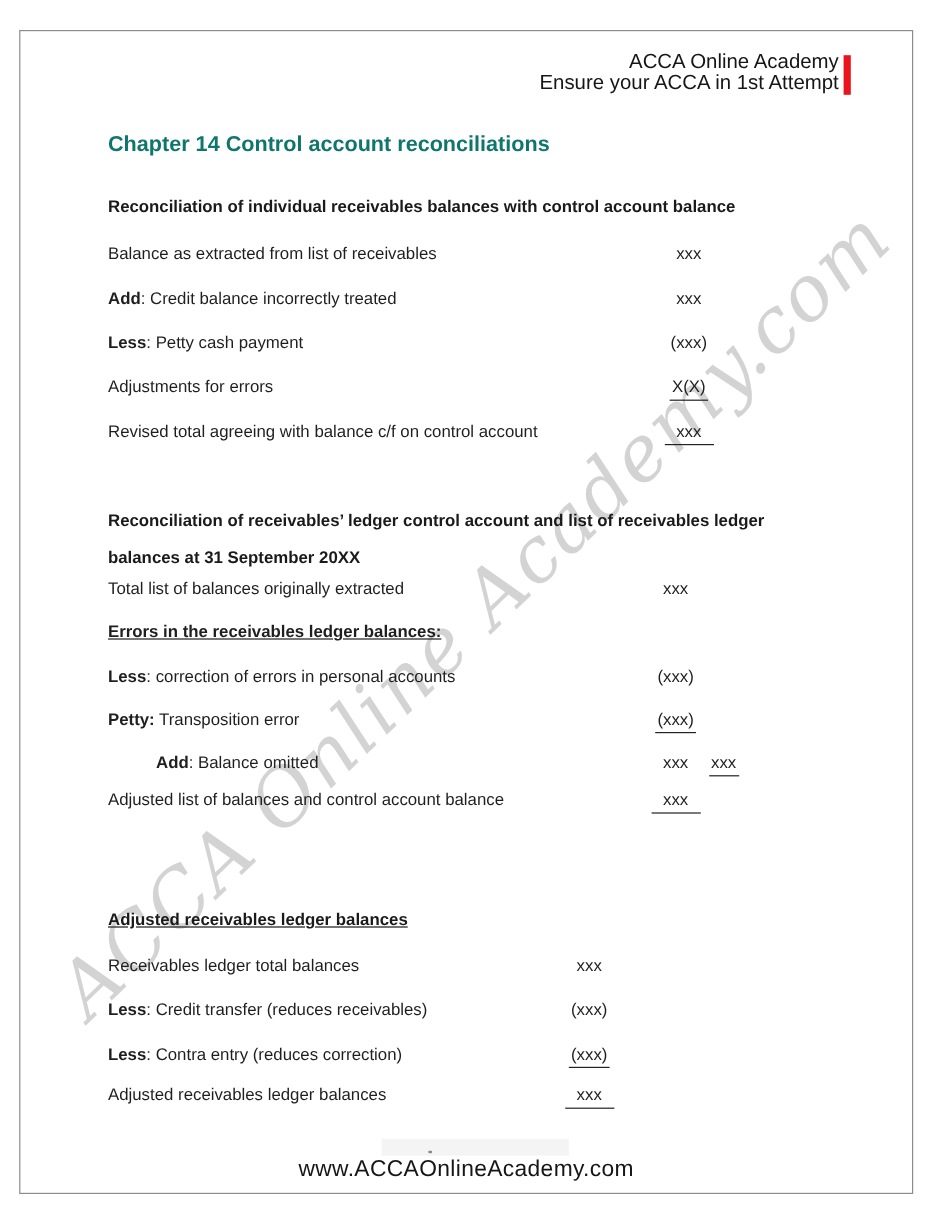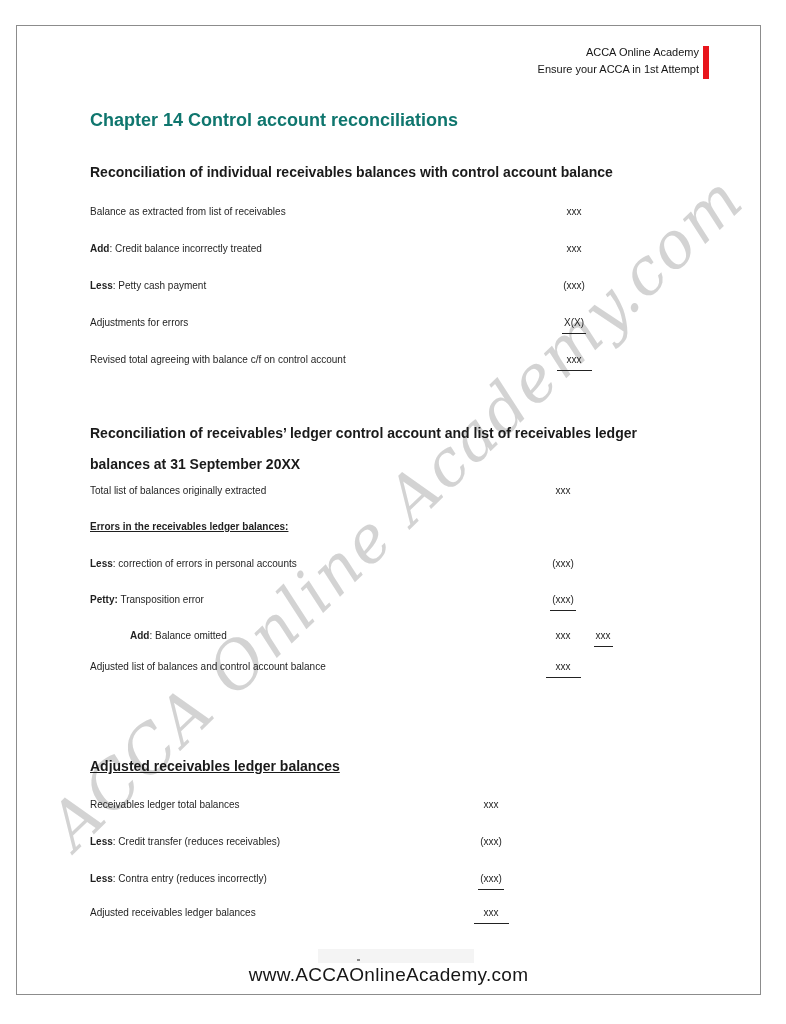--- a/index.html
+++ b/index.html
@@ -17,35 +17,35 @@
     transform:translate(-50%,-50%) rotate(-44deg);
     font-family:"DejaVu Serif",serif; font-style:italic;
     font-size:64px; letter-spacing:2px; white-space:nowrap;
     color:rgba(175,175,175,0.55); z-index:0; pointer-events:none;
   }
   .content { position:relative; z-index:1; }
   .header {
     position:absolute; top:18px; right:51px;
     display:flex; align-items:flex-start; gap:4px;
   }
-  .header-text { text-align:right; font-size:11px; line-height:16.5px; color:#161616; }
+  .header-text { text-align:right; font-size:17px; line-height:16.5px; color:#161616; }
   .header-bar { width:6px; height:33px; margin-top:2px; background:#e8151c; }
   .chapter-title {
     position:absolute; left:73px; top:84px;
     font-size:18px; font-weight:bold; color:#0f766e;
   }
   .section { position:absolute; left:73px; right:6px; }
   .sec1 { top:136px; }
   .sec2 { top:392px; }
   .sec3 { top:730px; }
   .sec-heading { font-weight:bold; font-size:14px; line-height:21px; color:#1a1a1a; }
   .sec1 .sec-heading { margin-bottom:18px; }
   .sec3 .sec-heading { margin-bottom:17px; text-decoration:underline; }
   .sec2 .sec-heading { line-height:31px; margin-bottom:0; }
-  .row { position:relative; font-size:10px; line-height:21px; margin-bottom:16px; }
+  .row { position:relative; font-size:14px; line-height:21px; margin-bottom:16px; }
   .row.m15 { margin-bottom:15px; } .row.m14 { margin-bottom:14px; }
   .row.m13 { margin-bottom:13px; } .row.m10 { margin-bottom:10px;margin-left:40px; }
   .row.m0  { margin-bottom:0; }
   .lbl b { font-weight:bold; }
   .subheading { font-weight:bold; text-decoration:underline; }
   .val { position:absolute; top:0; width:96px; text-align:center; }
   .sec1 .val { left:436px; }
   .sec2 .val { left:425px; }
   .sec3 .val { left:353px; }
   .val .ul { display:inline-block; border-bottom:1.4px solid #222; padding:0 2px 0 2px; }
@@ -138,21 +138,21 @@
 
       <div class="row">
         <span class="lbl"><b></b><span>Receivables ledger total balances</span></span>
         <span class="val"><span>xxx</span></span>
       </div>
       <div class="row">
         <span class="lbl"><b>Less</b><span>: Credit transfer (reduces receivables)</span></span>
         <span class="val"><span>(xxx)</span></span>
       </div>
       <div class="row m13">
-        <span class="lbl"><b>Less</b><span>: Contra entry (reduces incorrectly)</span></span>
+        <span class="lbl"><b>Less</b><span>: Contra entry (reduces correction)</span></span>
         <span class="val"><span class="ul">(xxx)</span></span>
       </div>
       <div class="row m0">
         <span class="lbl"><b></b><span>Adjusted receivables ledger balances</span></span>
         <span class="val"><span class="ul wide">xxx</span></span>
       </div>
     </div>
 
     <div class="footer-smudge"></div>
     <div class="ink-dot"></div>

